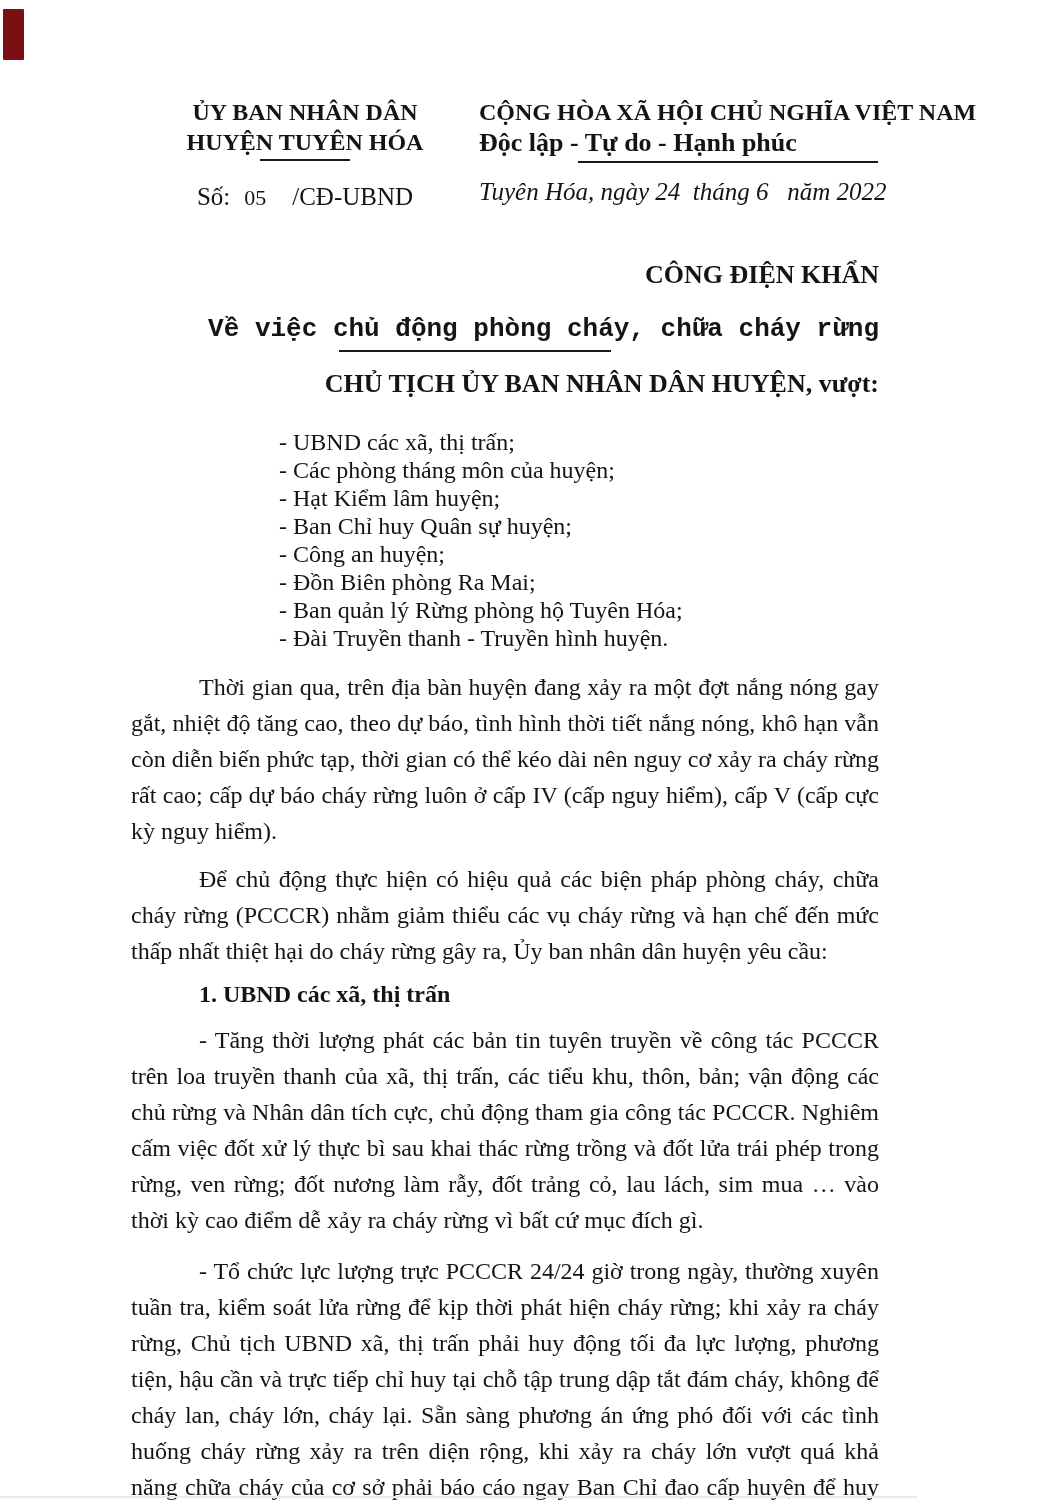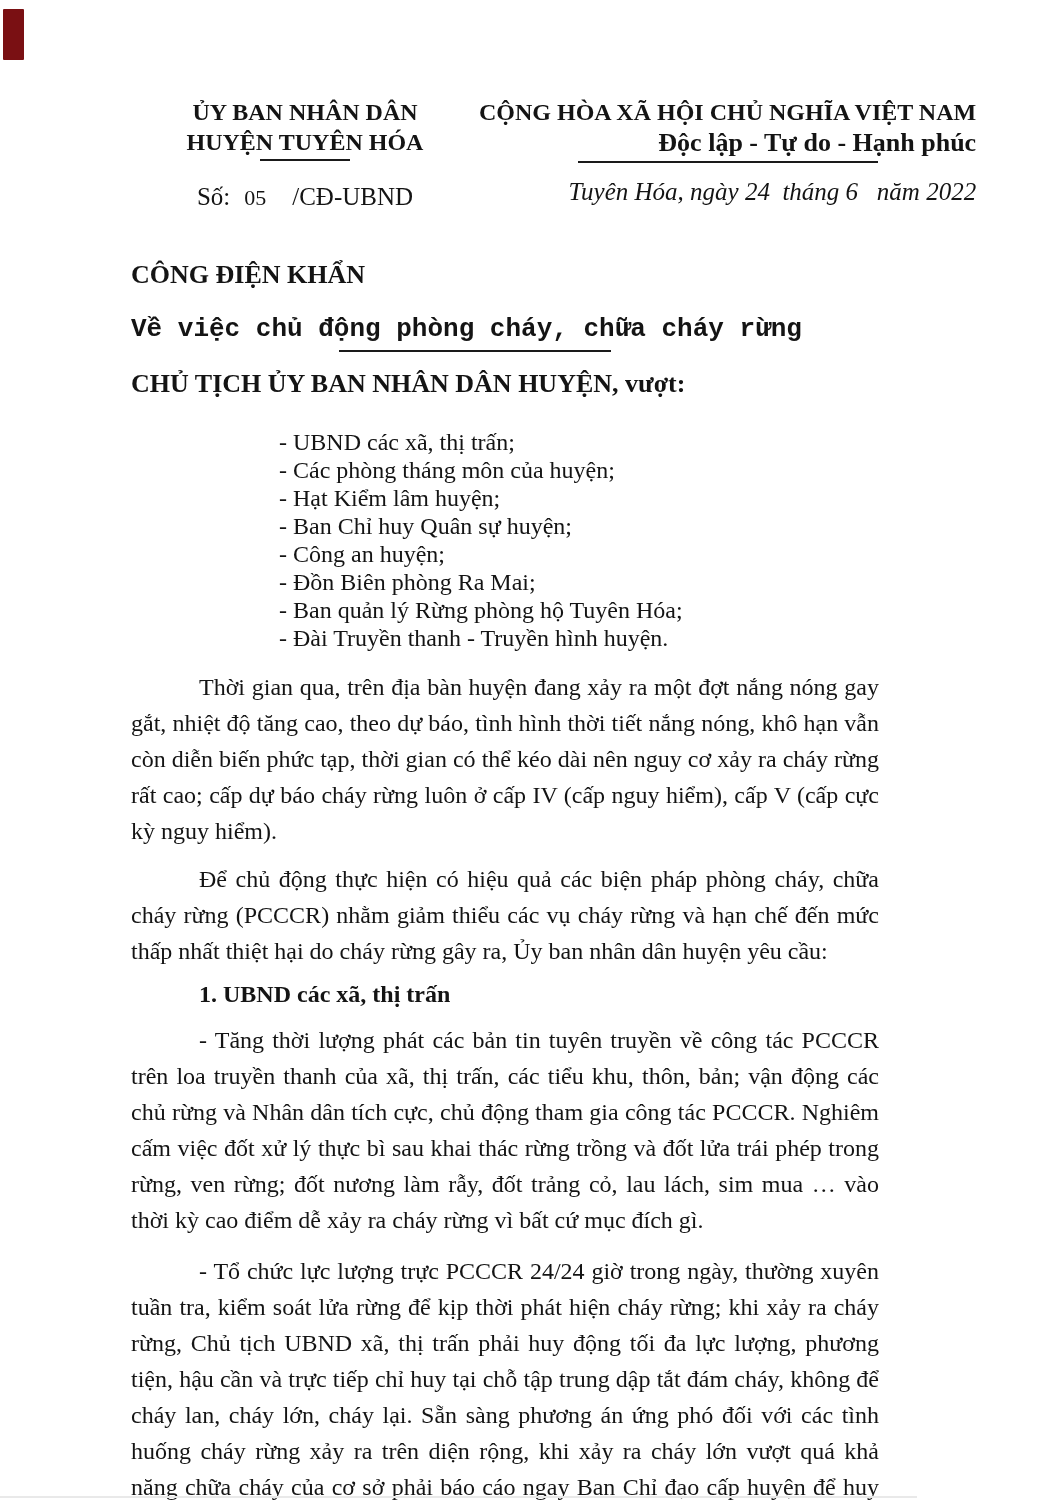--- a/index.html
+++ b/index.html
@@ -7,33 +7,33 @@
   .page {
     position:relative; width:977px; height:1500px; overflow:hidden;
     background:#ffffff; color:#141414;
     font-family:"Liberation Serif","DejaVu Serif",serif;
   }
   .content { position:absolute; left:131px; right:98px; top:0; }
 
   
   .hdr { display:flex; margin-top:97px; }
   .hdr-left  { width:348px; text-align:center; flex:none; }
-  .hdr-right { flex:1; text-align:right; }
+  .hdr-right { flex:1; text-align:left; }
   .h-org, .h-nation { font-weight:bold; font-size:24px; line-height:30px; white-space:nowrap; }
   .h-motto { font-weight:bold; font-size:26px; line-height:31px; white-space:nowrap; }
   .rule { height:0; border-top:2px solid #1a1a1a; }
   .rule-left  { width:90px;  margin:2px auto 0; }
   .rule-right { width:300px; margin:3px auto 0; }
   .so-line { margin-top:22px; font-size:25px; white-space:pre; }
   .so-value  { font-size:22px; margin-left:14px;text-align:center; }
   .so-suffix { margin-left:26px; }
   .dateline { margin-top:15px; font-style:italic; font-size:25px; white-space:pre-wrap; }
 
   
-  .title-block { text-align:left; margin-top:48px; }
+  .title-block { text-align:right; margin-top:48px; }
   .t1 { font-weight:bold; font-size:26px; line-height:32px; }
   .t2 { font-weight:bold; font-size:26px; line-height:32px; margin-top:22px;font-family:Liberation Mono, monospace; }
   .rule-title { width:272px; border-top:2px solid #1a1a1a; height:0; margin:5px auto 0; transform:translateX(-30px); }
   .addressee { font-weight:bold; font-size:26px; line-height:34px; margin-top:15px; }
 
   
   .recipients { margin-top:27px; margin-left:148px; font-size:24px; line-height:28px; }
 
   
   .para { font-size:24px; line-height:36px; text-align:justify; text-indent:68px; }

